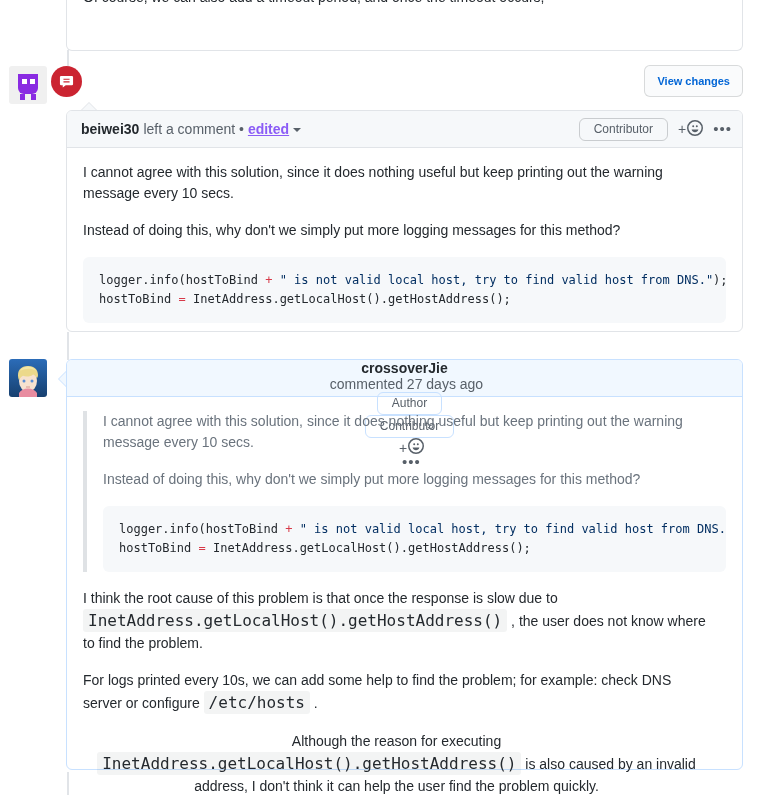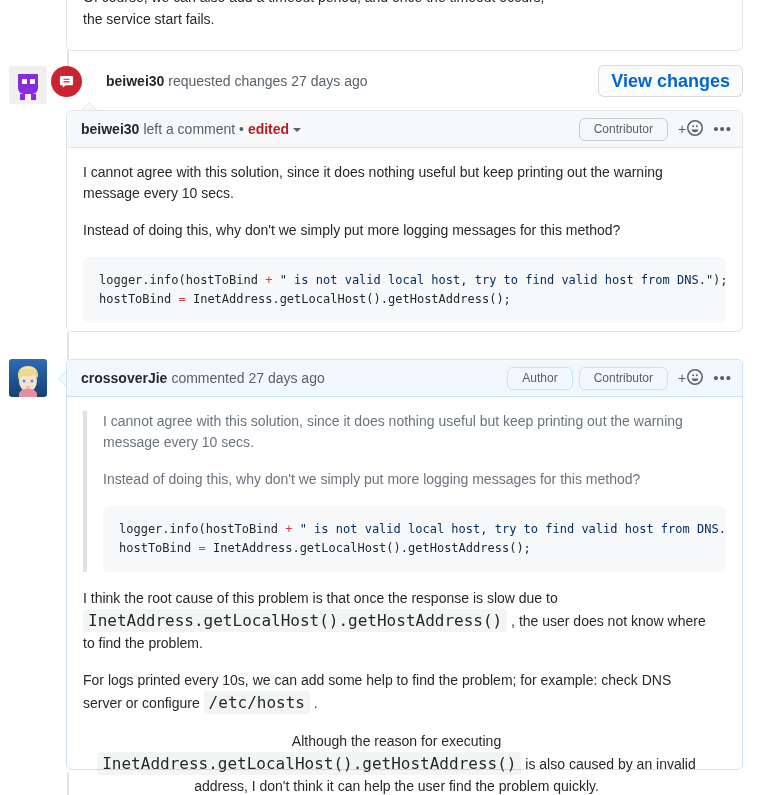--- a/index.html
+++ b/index.html
@@ -64,21 +64,21 @@
   .event-text .user { font-weight: bold; color: #24292e; }
   .view-changes-btn {
     position: absolute;
     right: 23px;
     top: -1px;
     padding: 5px 12px;
     border: 1px solid rgba(27,31,35,0.15);
     border-radius: 6px;
     background: #fafbfc;
     color: #0366d6;
-    font-size: 18px;
+    font-size: 11px;
     font-weight: bold;
     line-height: 20px;
     cursor: pointer;
     white-space: nowrap;
   }
 
   
   .comment {
     position: absolute;
     left: 66px;
@@ -137,35 +137,36 @@
     padding: 0 10px 0 14px;
     background: #f6f8fa;
     border-bottom: 1px solid #e1e4e8;
     border-radius: 5px 5px 0 0;
     font-size: 14px;
     color: #586069;
   }
   .author-comment .comment-header {
     background: #f1f8ff;
     border-bottom-color: #c8e1ff;
+    flex-direction: column;
   }
   .comment-header .user { font-weight: bold; color: #24292e; margin-right: 4px; }
   .header-meta { white-space: nowrap; }
   .header-spacer { flex: 1; }
 
   .edited-caret {
     display: inline-block;
     width: 0; height: 0;
     margin-left: 4px;
     border-left: 4px solid transparent;
     border-right: 4px solid transparent;
     border-top: 4px solid #586069;
     vertical-align: middle;
   }
-  .edited-label { font-weight: bold; color: #b91c1c; cursor: pointer; }
+  .edited-label { font-weight: bold; color: #8b5cf6; cursor: pointer; text-decoration: underline; }
 
   .badge {
     border: 1px solid rgba(27,31,35,0.2);
     border-radius: 6px;
     padding: 1px 14px 2px;
     font-size: 12px;
     line-height: 18px;
     color: #586069;
     margin-left: 6px;
     white-space: nowrap;
@@ -254,21 +255,20 @@
 </style>
 </head>
 <body>
 
 <div id="page">
 
   <div class="timeline-line" style="top:50px; height:16px;"></div>
 
   <div class="partial-box">
     <p>Of course, we can also add a timeout period, and once the timeout occurs,</p>
-    <p>the service start fails.</p>
   </div>
 
   <div class="event-row" style="top:66px;">
 
     <div class="avatar" style="top:0;">
       <svg viewBox="0 0 38 38" xmlns="http://www.w3.org/2000/svg" aria-hidden="true">
         <rect width="38" height="38" fill="#f0f0f0"></rect>
         <path d="M9 8h20v14a6 6 0 0 1-6 6h-8a6 6 0 0 1-6-6V8z" fill="#8a2be2"></path>
         <rect x="11" y="28" width="5" height="6" fill="#8a2be2"></rect>
         <rect x="22" y="28" width="5" height="6" fill="#8a2be2"></rect>
@@ -276,23 +276,20 @@
         <rect x="21" y="13" width="5" height="5" fill="#ffffff"></rect>
       </svg>
     </div>
 
     <div class="event-icon">
       <svg width="15" height="15" viewBox="0 0 16 16" fill="#ffffff" aria-hidden="true">
         <path d="M2.25 2A1.25 1.25 0 0 0 1 3.25v7.5A1.25 1.25 0 0 0 2.25 12H4v2.5l3.2-2.5h6.55A1.25 1.25 0 0 0 15 10.75v-7.5A1.25 1.25 0 0 0 13.75 2H2.25zm2.5 3h6.5v1.2h-6.5V5zm0 2.8h6.5V9h-6.5V7.8z"></path>
       </svg>
     </div>
 
-    <div class="event-text">
-      <span class="user">beiwei30</span><span> requested changes 27 days ago</span>
-    </div>
 
     <div class="view-changes-btn">View changes</div>
   </div>
 
   <div class="comment" style="top:110px; height:222px;">
     <div class="comment-arrow-up"></div>
 
     <div class="comment-header">
       <span class="user">beiwei30</span>
       <span class="header-meta">

